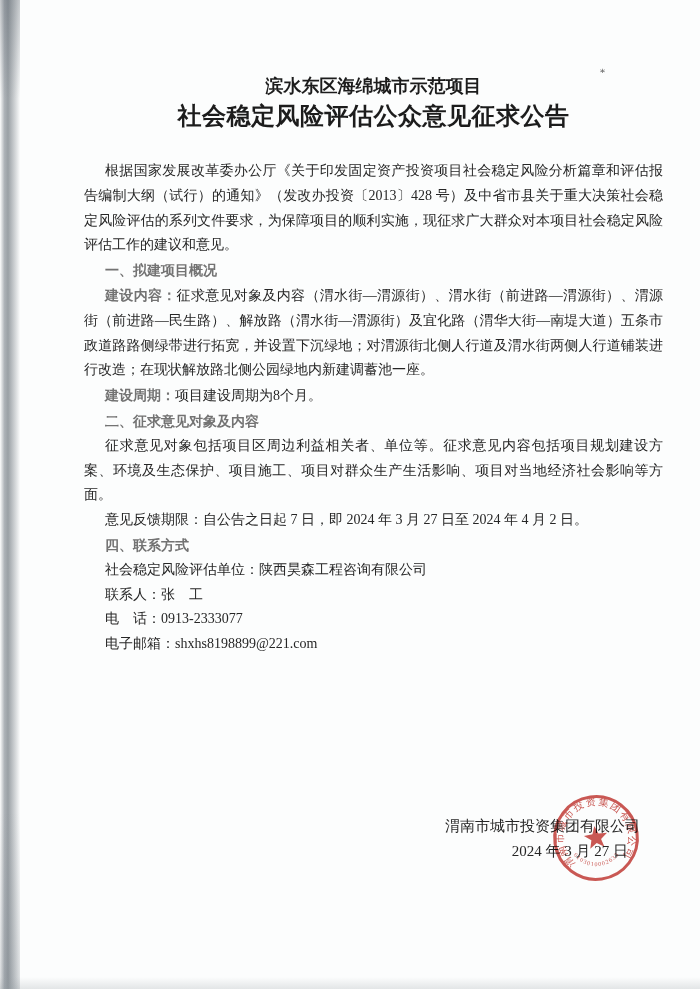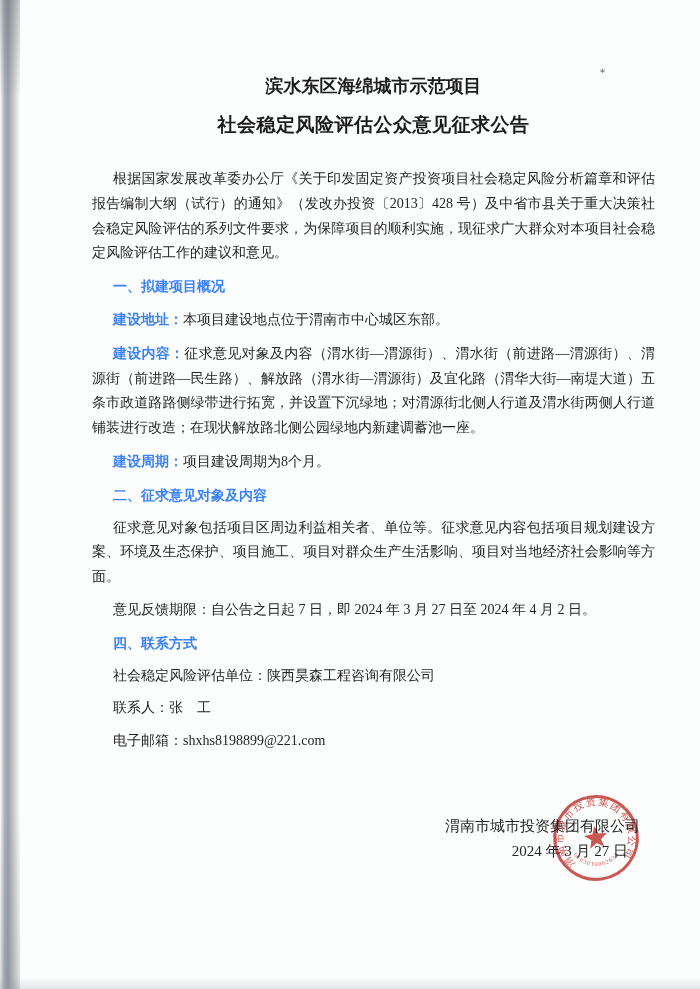--- a/index.html
+++ b/index.html
@@ -18,28 +18,28 @@
   }
   .edge-bottom{
     position:absolute;left:0;bottom:0;width:100%;height:12px;
     background:linear-gradient(180deg,rgba(255,255,255,0),rgba(150,158,163,.25));
   }
   .title{
     position:absolute;left:84px;width:579px;margin:0;text-align:center;
     font-family:"Liberation Sans","DejaVu Sans",sans-serif;font-weight:700;color:#1c1c1c;
   }
   .t1{top:74px;font-size:18px;}
-  .t2{top:112px;font-size:19px;letter-spacing:.5px;}
+  .t2{top:100px;font-size:24px;letter-spacing:.5px;}
   .content{
     position:absolute;left:84px;top:159px;width:579px;
     font-size:14px;line-height:24.8px;text-align:justify;text-justify:inter-ideograph;
   }
-  .content p{margin:8px;text-indent:21px;}
+  .content p{margin:0;text-indent:21px;}
   .heading,.lbl{
-    font-family:"Liberation Sans","DejaVu Sans",sans-serif;font-weight:700;color:#3b82f6;
+    font-family:"Liberation Sans","DejaVu Sans",sans-serif;font-weight:700;color:#737373;
   }
   .sig{position:absolute;font-size:15px;color:#262626;white-space:nowrap;}
   .sig-company{top:817px;right:60px;}
   .sig-date{top:842px;right:72px;}
   .seal{
     position:absolute;left:549px;top:791px;width:94px;height:94px;
     mix-blend-mode:multiply;opacity:.88;
   }
   .speck{position:absolute;left:600px;top:64px;font-size:10px;color:#555;}
 </style>
@@ -51,32 +51,32 @@
   <div class="edge-bottom"></div>
   <div class="speck">⁎</div>
 
   <h1 class="title t1">滨水东区海绵城市示范项目</h1>
   <h1 class="title t2">社会稳定风险评估公众意见征求公告</h1>
 
   <div class="content">
     <p>根据国家发展改革委办公厅《关于印发固定资产投资项目社会稳定风险分析篇章和评估报告编制大纲（试行）的通知》（发改办投资〔2013〕428 号）及中省市县关于重大决策社会稳定风险评估的系列文件要求，为保障项目的顺利实施，现征求广大群众对本项目社会稳定风险评估工作的建议和意见。</p>
 
     <p class="heading">一、拟建项目概况</p>
-    <p><span class="lbl">建设地址：</span><span>本项目建设地点位于渭南市中心城区东部。</span></p>
     <p><span class="lbl">建设内容：</span><span>征求意见对象及内容（渭水街—渭源街）、渭水街（前进路—渭源街）、渭源街（前进路—民生路）、解放路（渭水街—渭源街）及宜化路（渭华大街—南堤大道）五条市政道路路侧绿带进行拓宽，并设置下沉绿地；对渭源街北侧人行道及渭水街两侧人行道铺装进行改造；在现状解放路北侧公园绿地内新建调蓄池一座。</span></p>
     <p><span class="lbl">建设周期：</span><span>项目建设周期为8个月。</span></p>
 
     <p class="heading">二、征求意见对象及内容</p>
     <p>征求意见对象包括项目区周边利益相关者、单位等。征求意见内容包括项目规划建设方案、环境及生态保护、项目施工、项目对群众生产生活影响、项目对当地经济社会影响等方面。</p>
 
     <p>意见反馈期限：自公告之日起 7 日，即 2024 年 3 月 27 日至 2024 年 4 月 2 日。</p>
 
     <p class="heading">四、联系方式</p>
     <p>社会稳定风险评估单位：陕西昊森工程咨询有限公司</p>
     <p>联系人：张　工</p>
+    <p>电　话：0913-2333077</p>
     <p>电子邮箱：shxhs8198899@221.com</p>
   </div>
 
   <div class="sig sig-company">渭南市城市投资集团有限公司</div>
   <div class="sig sig-date">2024 年 3 月 27 日</div>
 
   <svg class="seal" viewBox="0 0 100 100" xmlns="http://www.w3.org/2000/svg" xmlns:xlink="http://www.w3.org/1999/xlink">
     <g transform="rotate(-8 50 50)">
       <circle cx="50" cy="50" r="44" fill="none" stroke-width="3.2" stroke="#c5423c"></circle>
       <path id="sealTextArc" d="M25.3,74.7 A35,35 0 1 1 74.7,74.7" fill="none"></path>

